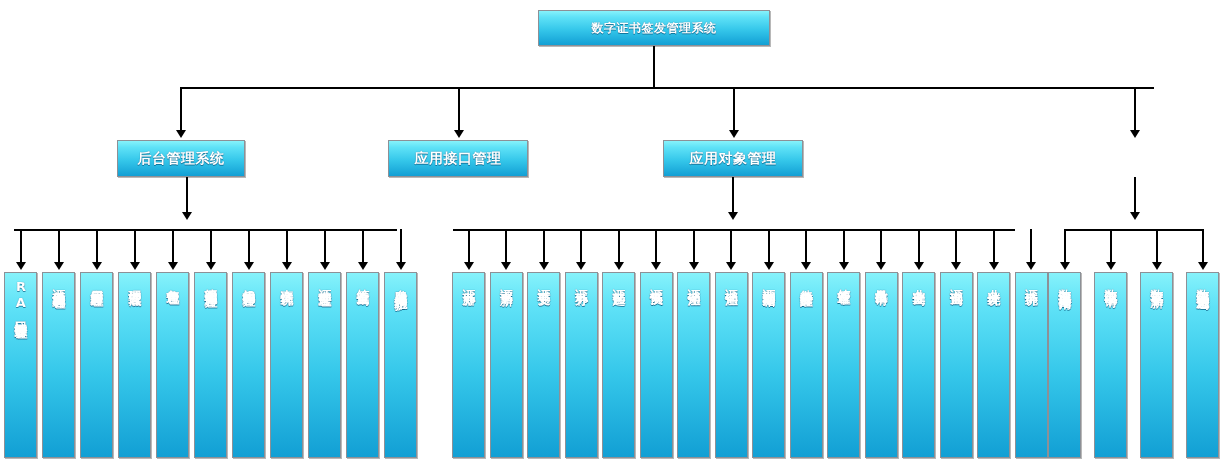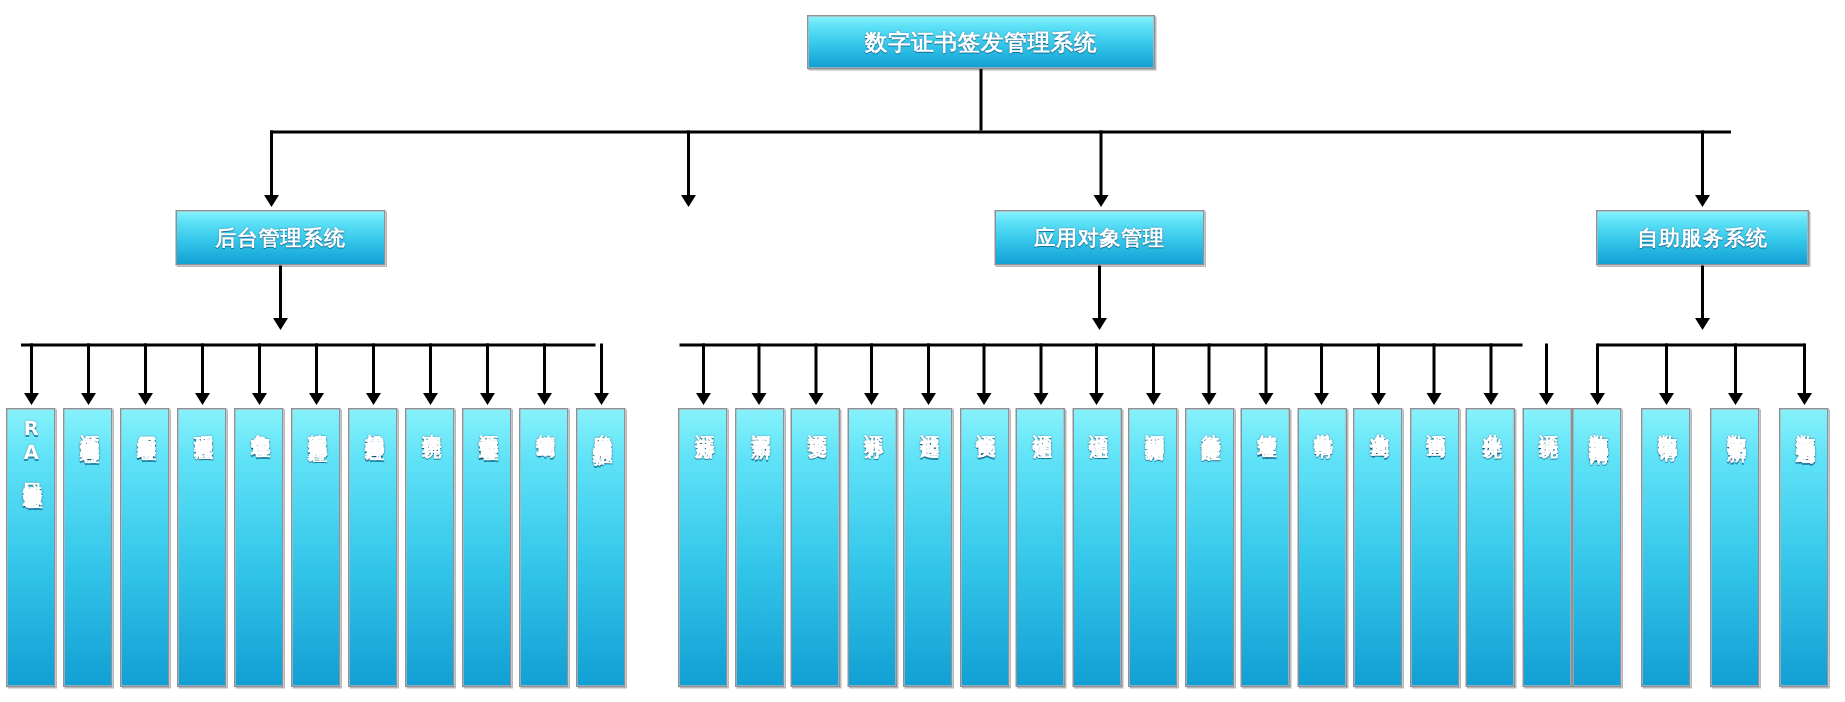--- a/index.html
+++ b/index.html
@@ -16,21 +16,21 @@
     background:linear-gradient(to bottom,#86f2fb 0%,#5fe2f7 18%,#35c7ea 55%,#129fd4 100%);
     border:1px solid #8d9096;
     box-shadow:1px 1px 0 rgba(0,0,0,0.28);
     color:#ffffff;
     display:flex;align-items:center;justify-content:center;
     text-align:center;
     font-weight:bold;
     text-shadow:0 1px 0 rgba(0,70,110,.55), 0 0 1px rgba(0,60,100,.6);
     letter-spacing:.5px;
   }
-  .node.root{font-size:15px;}
+  .node.root{font-size:12px;}
   .node.l2{font-size:14px;}
   .node.l3{
     font-size:13px;
     writing-mode:vertical-rl;
     text-orientation:upright;
     line-height:1.06;
     letter-spacing:1px;
     padding:6px 0;
     justify-content:flex-start;
     align-items:center;
@@ -66,28 +66,28 @@
 
   <div class="ln v" style="left:458px;top:87px;height:45px;"></div>
   <div class="arrow" style="left:454px;top:130px;"></div>
 
   <div class="ln v" style="left:733px;top:87px;height:45px;"></div>
   <div class="arrow" style="left:729px;top:130px;"></div>
 
   <div class="ln v" style="left:1134px;top:87px;height:45px;"></div>
   <div class="arrow" style="left:1130px;top:130px;"></div>
 
-  <div class="node l2" style="left:117px;top:140px;width:140px;height:37px;">
+  <div class="node l2" style="left:117px;top:140px;width:128px;height:37px;">
     <span>后台管理系统</span>
+  </div>
+  <div class="node l2" style="left:388px;top:140px;width:140px;height:37px;">
+    <span>应用接口管理</span>
   </div>
   <div class="node l2" style="left:663px;top:140px;width:140px;height:37px;">
     <span>应用对象管理</span>
-  </div>
-  <div class="node l2" style="left:1064px;top:140px;width:142px;height:37px;">
-    <span>自助服务系统</span>
   </div>
 
   <div class="ln v" style="left:186px;top:177px;height:37px;"></div>
   <div class="arrow" style="left:182px;top:212px;"></div>
   <div class="ln h" style="left:14px;top:229px;width:383px;"></div>
 
   <div class="ln v" style="left:732px;top:177px;height:37px;"></div>
   <div class="arrow" style="left:728px;top:212px;"></div>
   <div class="ln h" style="left:453px;top:229px;width:562px;"></div>
 

